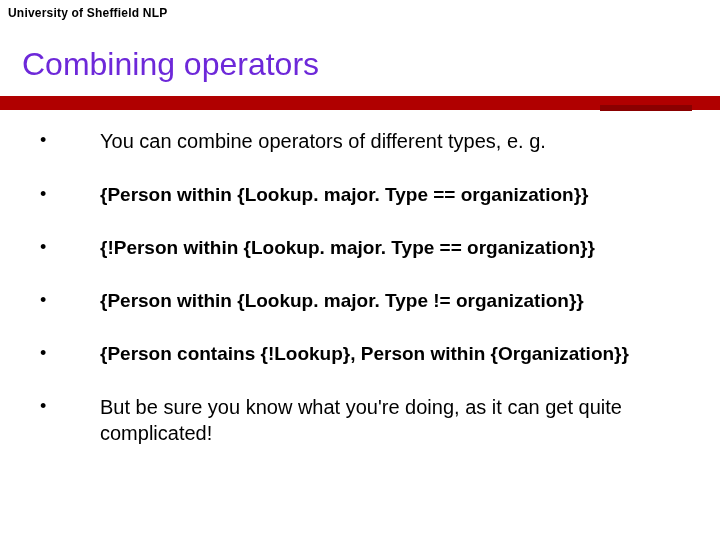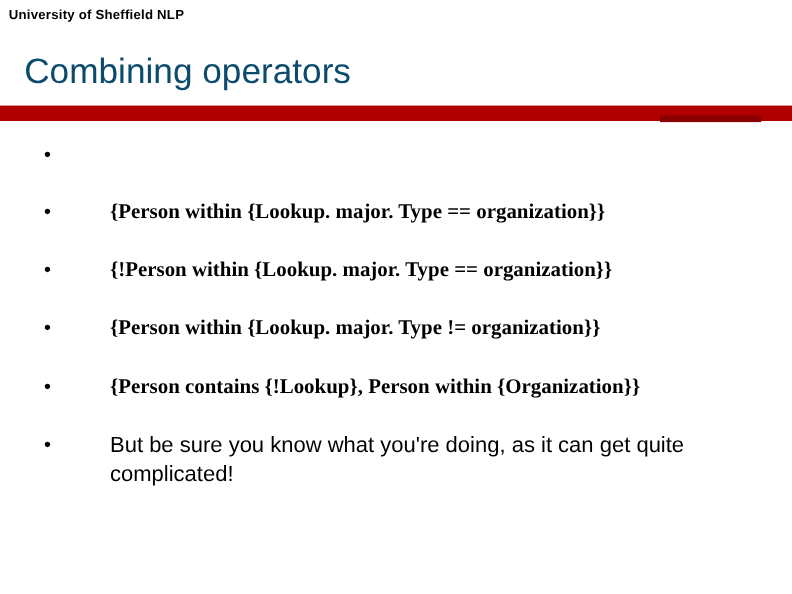--- a/index.html
+++ b/index.html
@@ -32,21 +32,21 @@
     right: 16px;
     width: 120px;
     height: 60px;
   }
   .title {
     position: absolute;
     top: 46px;
     left: 22px;
     font-size: 32px;
     font-weight: normal;
-    color: #0c4a6e;
+    color: #6d28d9;
   }
   .red-bar {
     position: absolute;
     top: 96px;
     left: 0;
     width: 720px;
     height: 14px;
     background: #b00000;
   }
   .red-sub {
@@ -75,21 +75,21 @@
     line-height: 24px;
     text-align: left;
     padding-left: 10px;
   }
   .bullet-text {
     flex: 1;
     font-size: 20px;
     line-height: 26px;
   }
   .mono {
-    font-family: Liberation Serif, serif;
+    font-family: Liberation Sans, sans-serif;
     font-weight: bold;
     font-size: 19px;
     line-height: 25px;
   }
 </style>
 </head>
 <body>
 
 <div class="slide">
 
@@ -98,20 +98,21 @@
 
   <div class="title">Combining operators</div>
 
   <div class="red-bar"></div>
   <div class="red-sub"></div>
 
   <div class="content">
 
     <div class="row">
       <div class="bullet-dot">•</div>
+      <div class="bullet-text">You can combine operators of different types, e. g.</div>
     </div>
 
     <div class="row">
       <div class="bullet-dot">•</div>
       <div class="bullet-text mono">{Person within {Lookup. major. Type == organization}}</div>
     </div>
 
     <div class="row">
       <div class="bullet-dot">•</div>
       <div class="bullet-text mono">{!Person within {Lookup. major. Type == organization}}</div>

